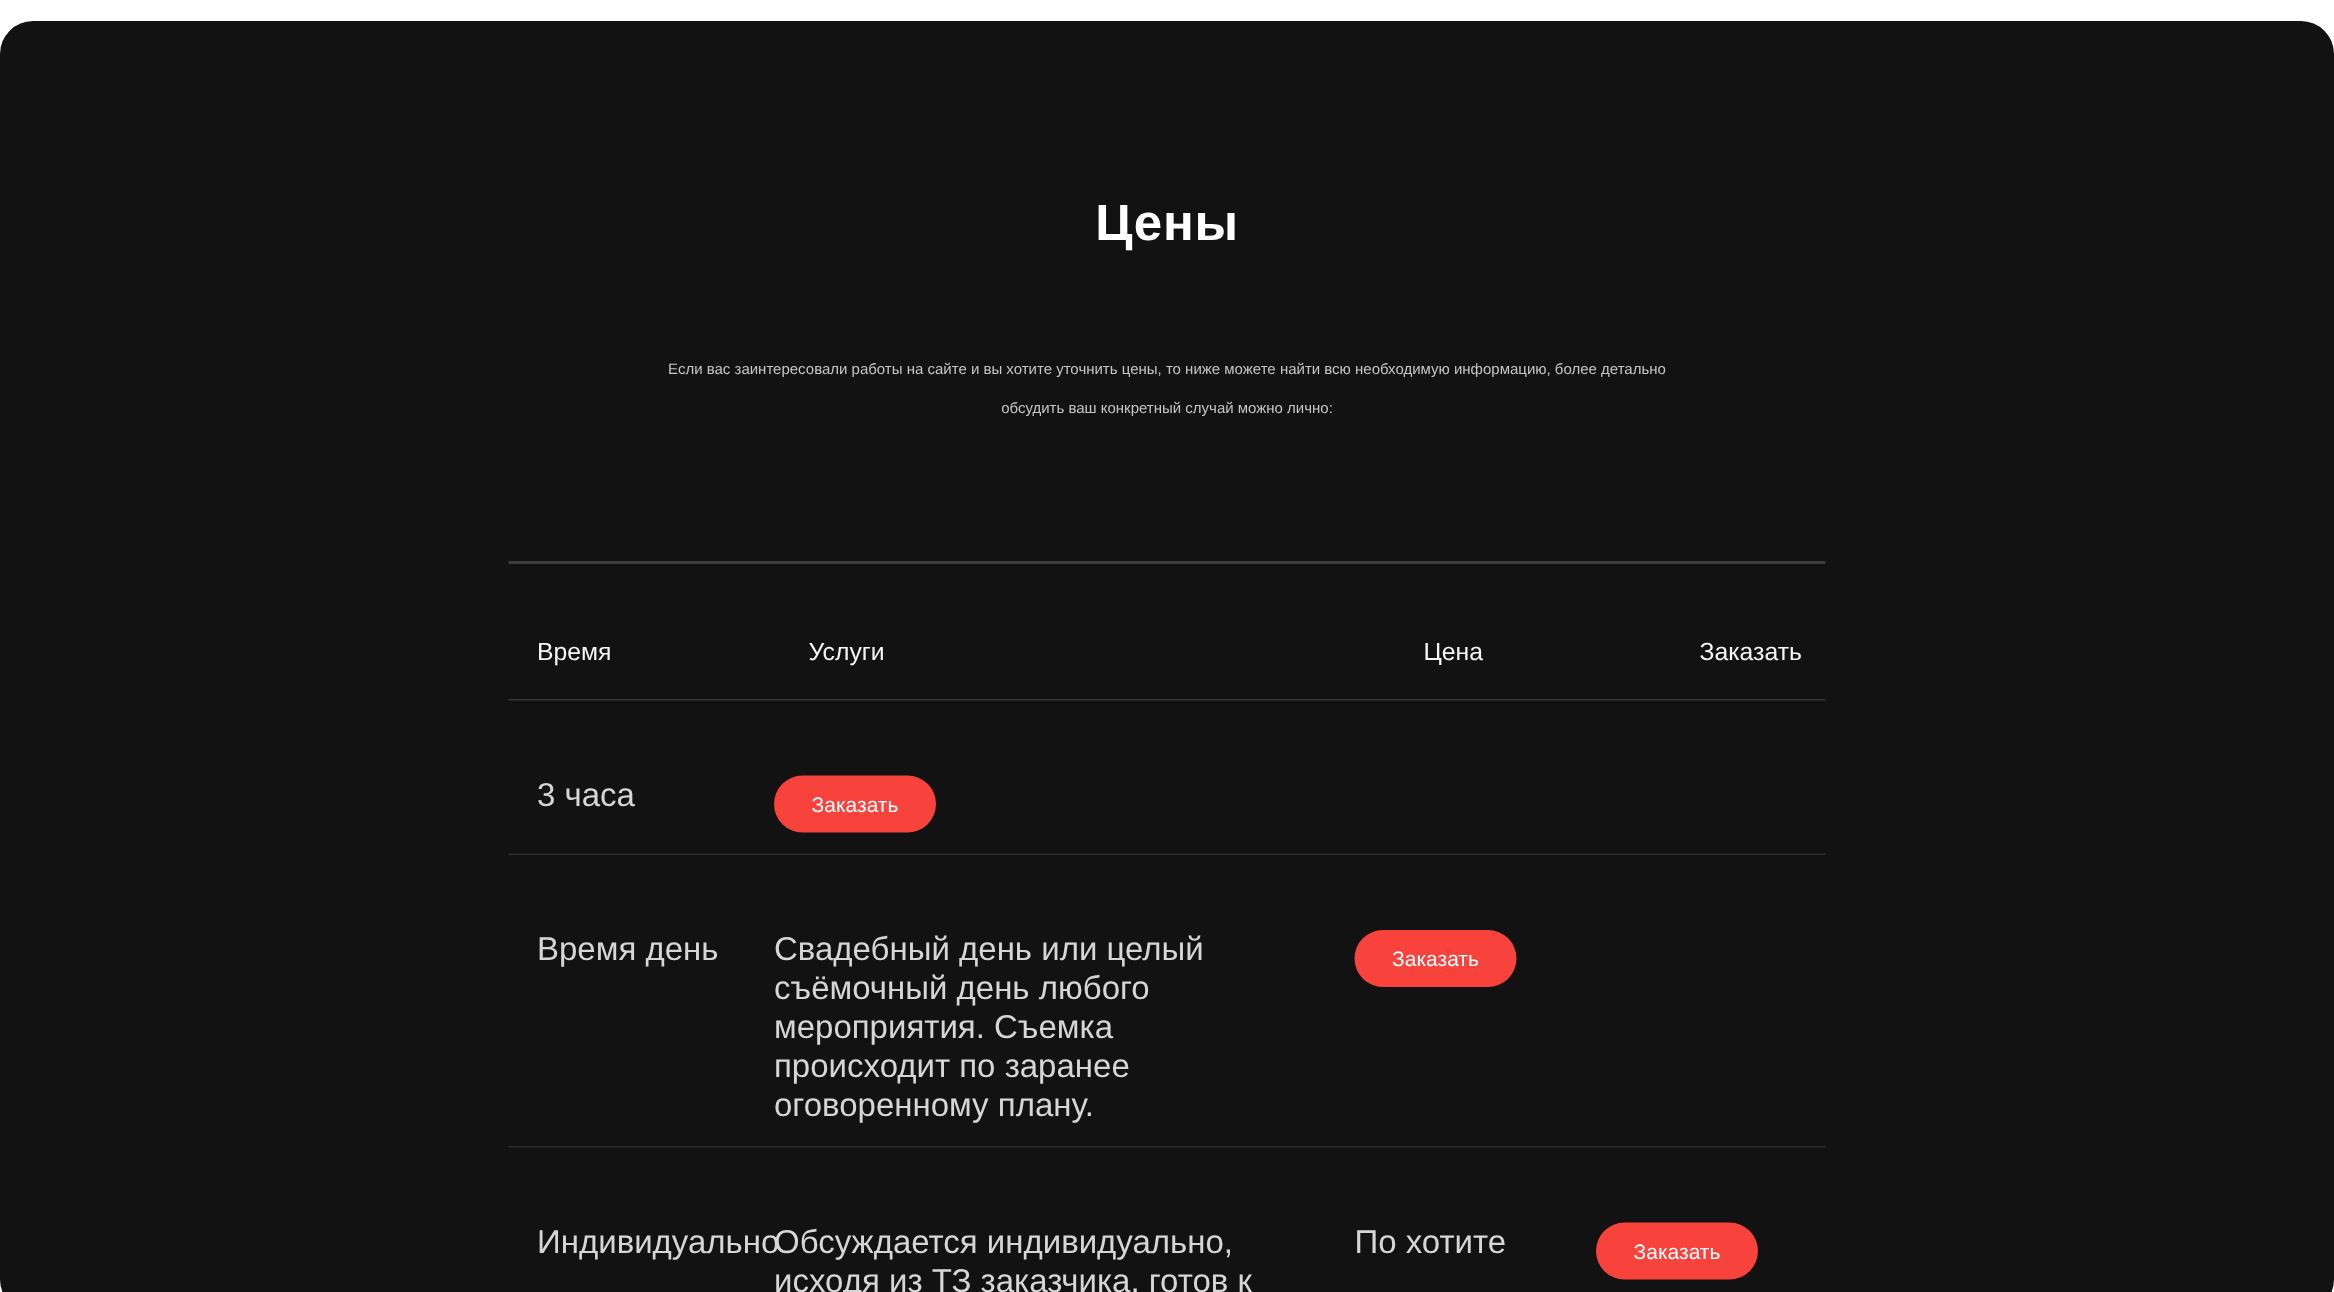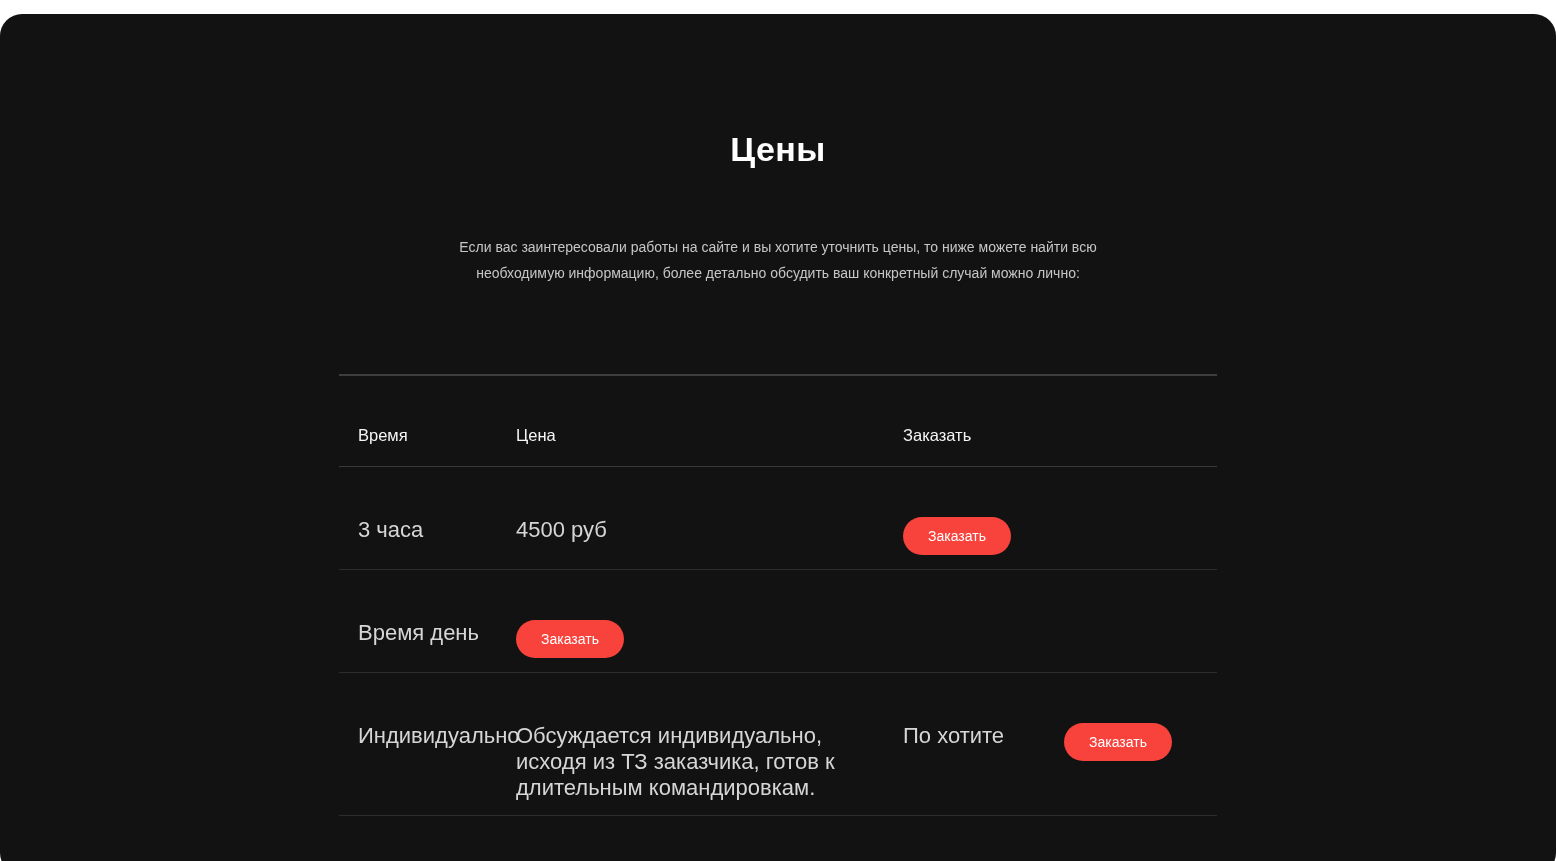--- a/index.html
+++ b/index.html
@@ -34,38 +34,39 @@
     font-size: 34px;
     line-height: 42px;
     font-weight: 600;
     letter-spacing: 0.5px;
   }
   .intro {
     margin: 64px auto 0;
     max-width: 700px;
     text-align: center;
     color: var(--text-secondary);
-    font-size: 14px;
+    font-size: 10px;
     line-height: 26px;
   }
   .pricing-table {
     width: 878px;
     margin: 88px auto 0;
     border-top: 2px solid var(--divider-strong);
   }
   .table-header-row,
   .table-row {
     display: grid;
     grid-template-columns: 158px 387px 161px 1fr;
     padding-left: 19px;
   }
   .table-header-row {
     border-bottom: 1px solid #383838;
     padding-top: 21px;
     padding-bottom: 21px;
+    gap: 23px;
   }
   .th {
     color: #f5f5f5;
     font-size: 16.5px;
     line-height: 20px;
     font-weight: 500;
   }
   .table-row {
     border-bottom: 1px solid var(--divider);
     padding-top: 22px;
@@ -100,32 +101,33 @@
 <div class="canvas">
 
   <h1 class="page-title">Цены</h1>
 
   <p class="intro">Если вас заинтересовали работы на сайте и вы хотите уточнить цены, то ниже можете найти всю необходимую информацию, более детально обсудить ваш конкретный случай можно лично:</p>
 
   <div class="pricing-table">
 
     <div class="table-header-row">
       <div class="th">Время</div>
+      <div class="th">Услуги</div>
       <div class="th">Цена</div>
       <div class="th">Заказать</div>
     </div>
 
     <div class="table-row">
       <div class="cell time">3 часа</div>
-      <div class="cell price">4500 руб</div>
       <button class="order-button">Заказать</button>
     </div>
 
     <div class="table-row">
       <div class="cell time">Время день</div>
+      <div class="cell service">Свадебный день или целый съёмочный день любого мероприятия. Съемка происходит по заранее оговоренному плану.</div>
       <button class="order-button">Заказать</button>
     </div>
 
     <div class="table-row">
       <div class="cell time">Индивидуально</div>
       <div class="cell service">Обсуждается индивидуально, исходя из ТЗ заказчика, готов к длительным командировкам.</div>
       <div class="cell price">По хотите</div>
       <button class="order-button">Заказать</button>
     </div>
 

